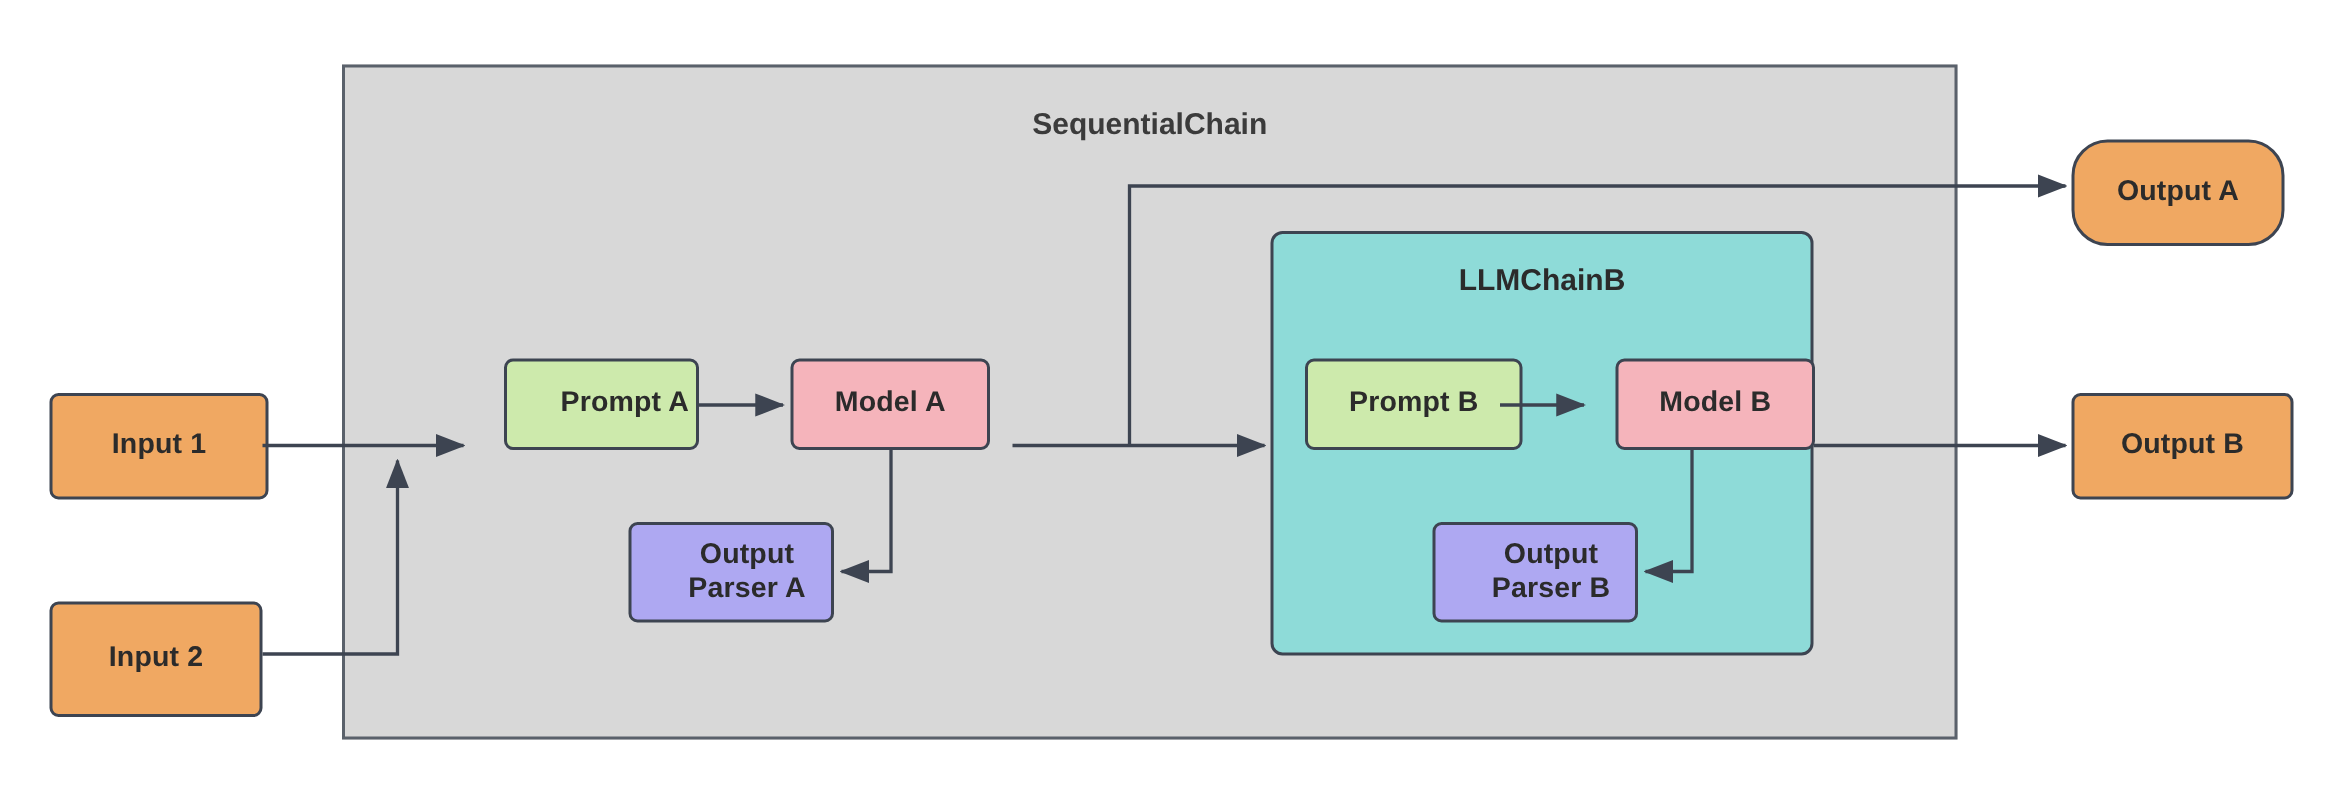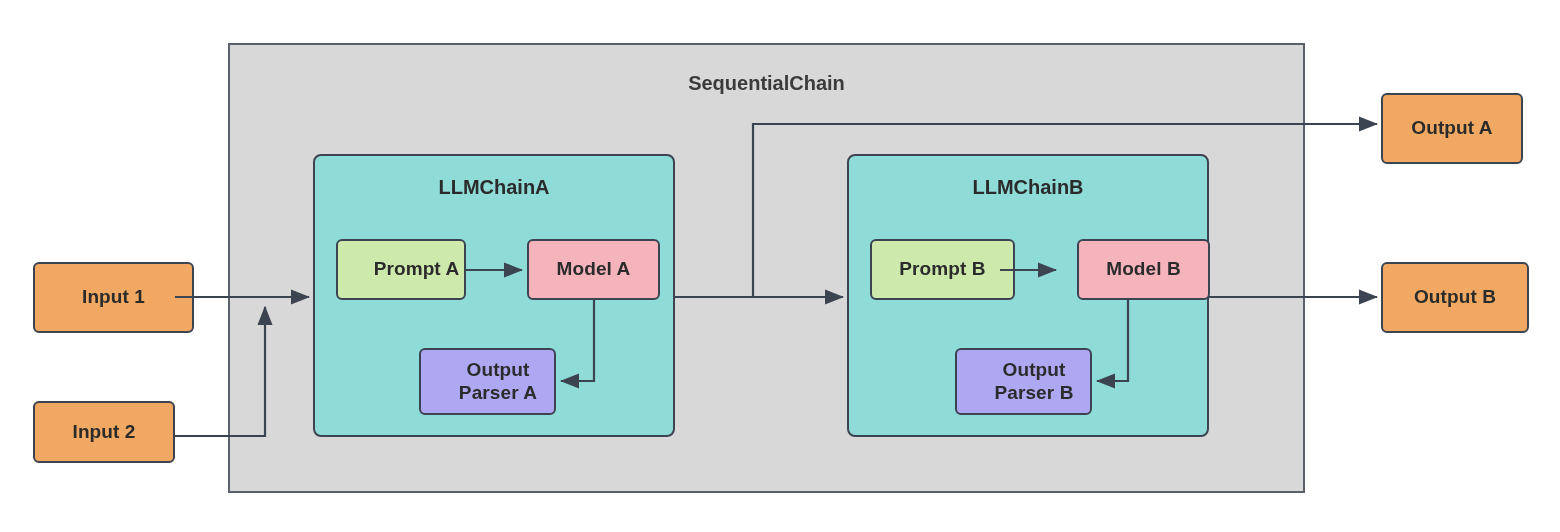--- a/index.html
+++ b/index.html
@@ -80,32 +80,29 @@
 </style>
 </head>
 <body>
 
 <div id="canvas">
 
   <div class="container-node" style="left:228px; top:43px; width:1077px; height:450px;"></div>
 
   <div class="outer-title" style="left:228px; top:72px; width:1077px;">SequentialChain</div>
 
-  <div class="chain-node" style="left:313px; top:154px; width:362px; height:283px;">
-    <div class="chain-title" style="top:20px;">LLMChainA</div>
-  </div>
 
   <div class="chain-node" style="left:847px; top:154px; width:362px; height:283px;">
     <div class="chain-title" style="top:20px;">LLMChainB</div>
   </div>
 
-  <div class="node io-box" style="left:33px; top:262px; width:161px; height:71px;">Input 1</div>
-  <div class="node io-box" style="left:33px; top:401px; width:142px; height:62px;">Input 2</div>
+  <div class="node io-box" style="left:33px; top:262px; width:146px; height:71px;">Input 1</div>
+  <div class="node io-box" style="left:33px; top:401px; width:142px; height:77px;">Input 2</div>
 
-  <div class="node io-box" style="left:1381px; top:93px; width:142px; height:71px;">Output A</div>
+  <div class="node io-box" style="left:1381px; top:93px; width:142px; height:71px;border-radius:24px;">Output A</div>
   <div class="node io-box" style="left:1381px; top:262px; width:148px; height:71px;">Output B</div>
 
   <div class="node prompt-box" style="left:336px; top:239px; width:130px; height:61px;padding-left:31px;">Prompt A</div>
   <div class="node model-box" style="left:527px; top:239px; width:133px; height:61px;">Model A</div>
   <div class="node parser-box two-line" style="left:419px; top:348px; width:137px; height:67px;">
     <span>Output</span>
     <span>Parser A</span>
   </div>
 
   <div class="node prompt-box" style="left:870px; top:239px; width:145px; height:61px;">Prompt B</div>

